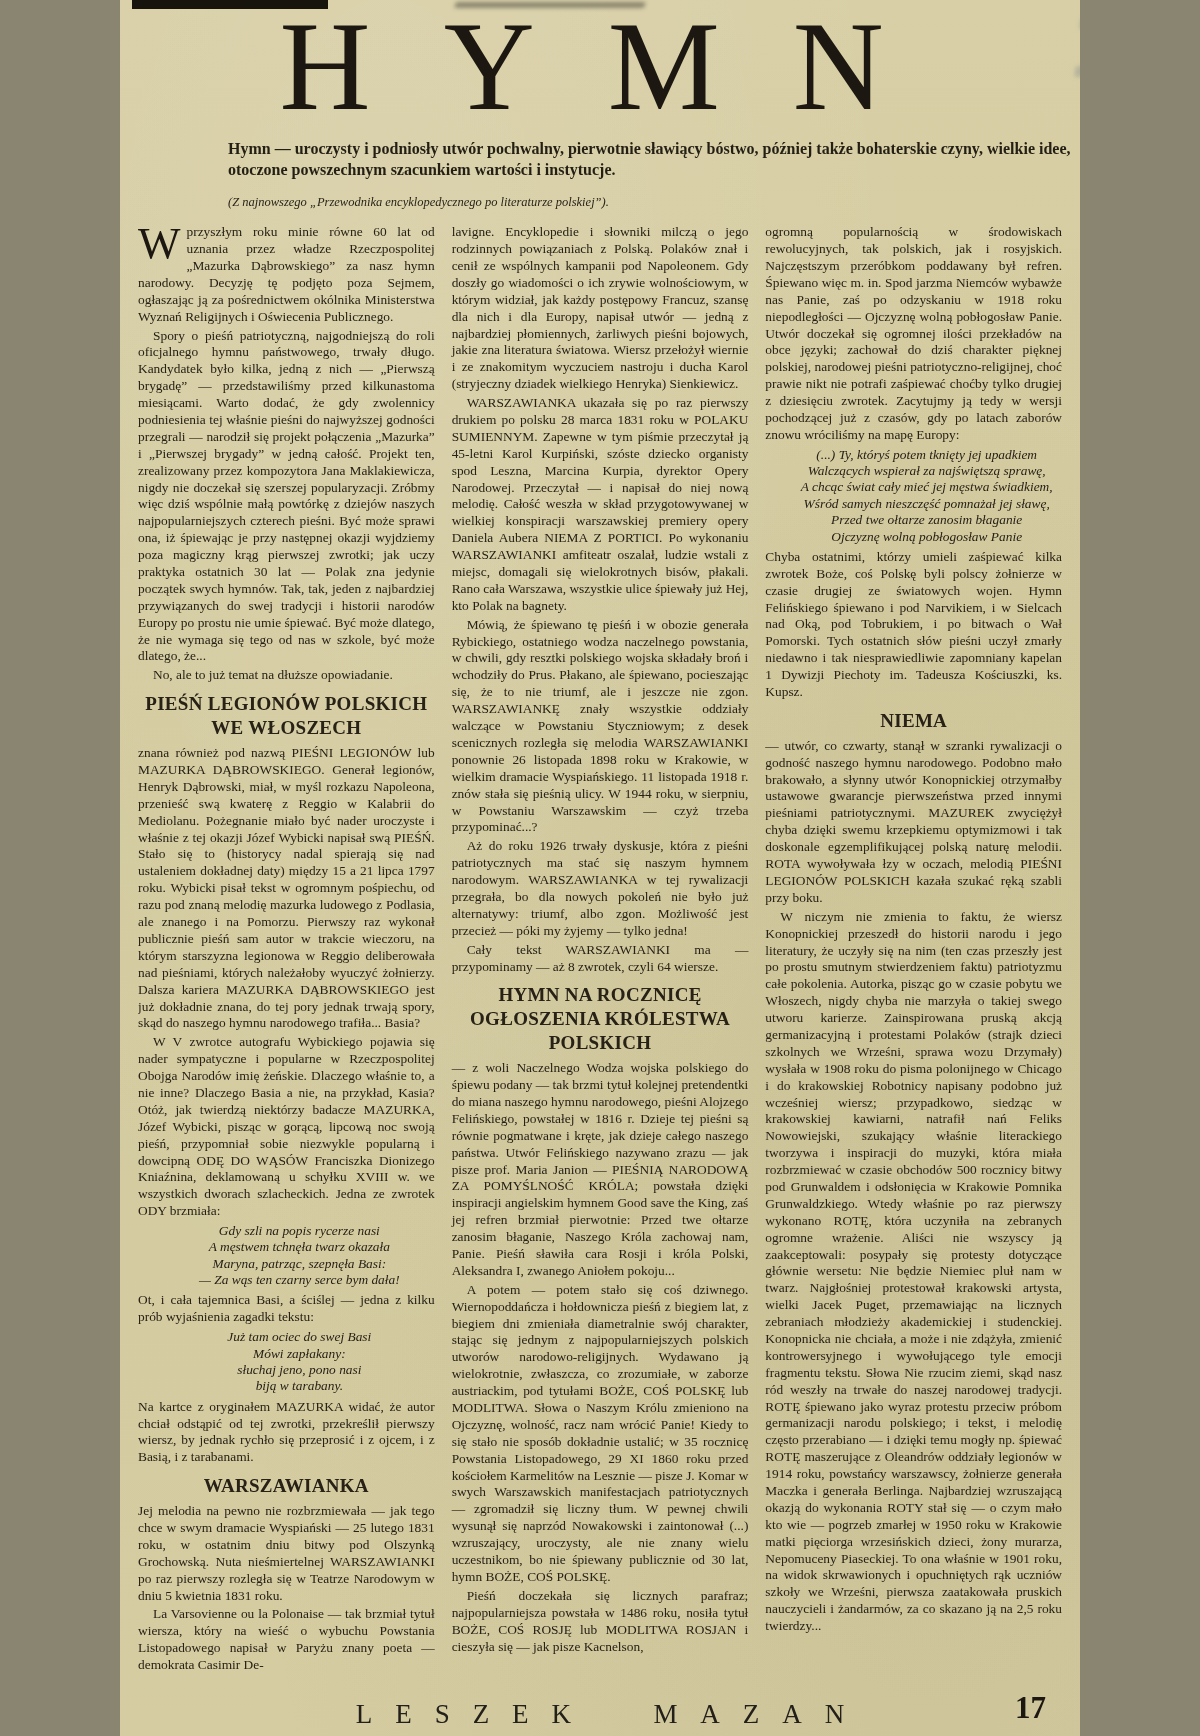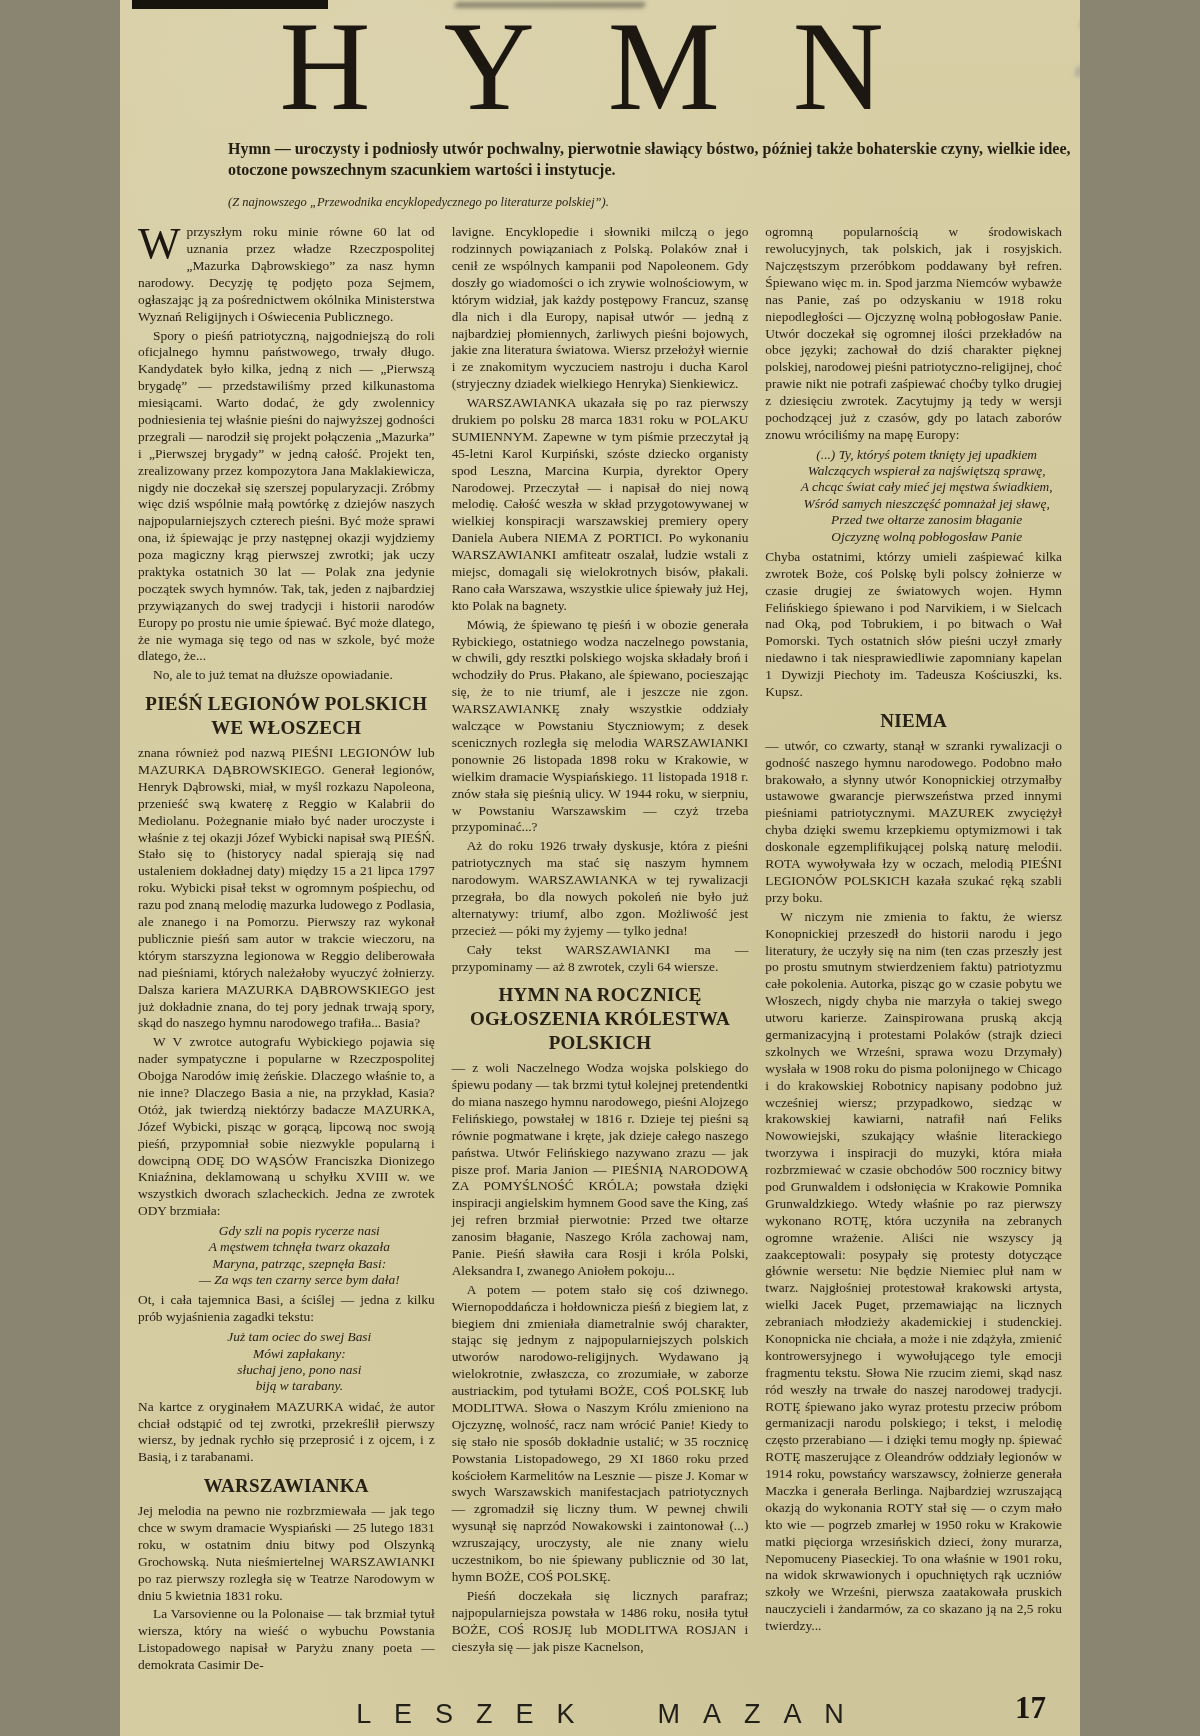--- a/index.html
+++ b/index.html
@@ -47,21 +47,21 @@
     hyphens:auto; -webkit-hyphens:auto;
   }
   .para { margin:0 0 2px; text-indent:15px; }
   .para.no-indent { text-indent:0; }
   .sec-head { margin:8px 0 5px; text-align:center; font-size:19px; font-weight:700; letter-spacing:0.3px; }
   .verse { margin:3px 0 4px 26px; font-style:italic; line-height:1.22; text-align:center; }
   .dropcap { float:left; font-size:45px; line-height:35px; padding:2px 6px 0 0; color:#1c1811; }
 
   .footer-author {
     position:absolute; left:0; right:0; bottom:6px; text-align:center;
-    font-family:Liberation Sans, sans-serif;
+    font-family:Liberation Serif, serif;
     font-size:27px; font-weight:400; letter-spacing:0.85em; text-indent:0.85em;
     word-spacing:1.1em; color:#23201a;
   }
   .page-number {
     position:absolute; right:34px; bottom:10px;
     font-size:31px; font-weight:700; color:#1c1811;
   }
 </style>
 </head>
 <body>

